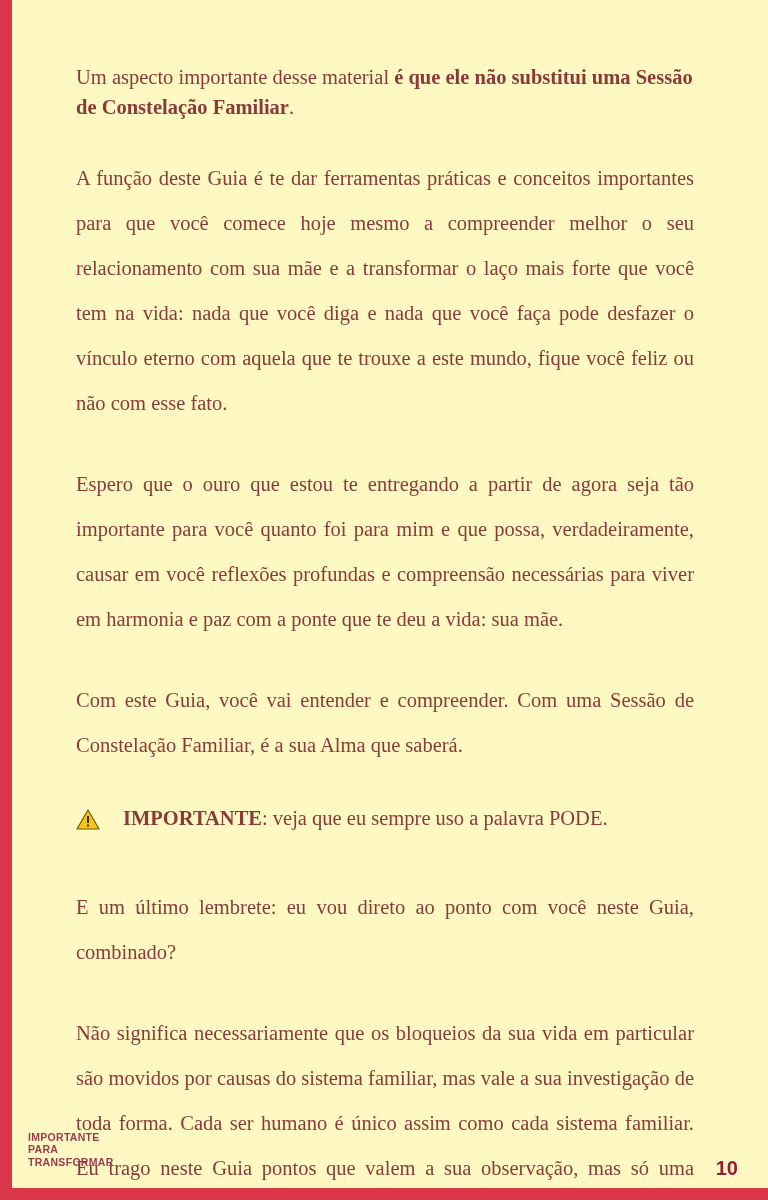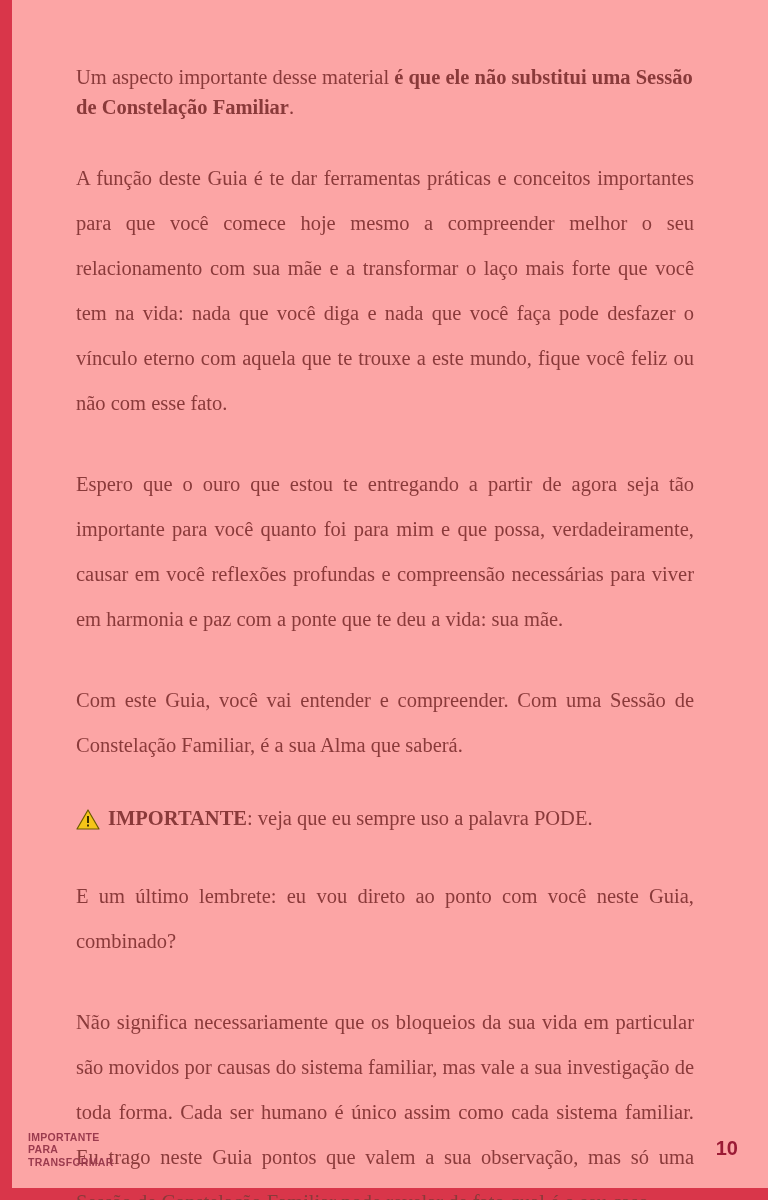--- a/index.html
+++ b/index.html
@@ -10,21 +10,21 @@
     width: 768px;
     height: 1200px;
     background: #fdeaea;
     font-family: "Liberation Serif", serif;
     position: relative;
     overflow: hidden;
   }
   .page {
     position: absolute;
     inset: 0;
-    background: #fca5a5;
+    background: #fef9c3;
   }
   .left-bar {
     position: absolute;
     left: 0;
     top: 0;
     width: 12px;
     height: 1200px;
     background: #d9364a;
   }
   .bottom-bar {
@@ -61,22 +61,22 @@
   .lead b {
     font-weight: bold;
     color: #8a3a3a;
   }
   .gap-lg {
     margin-bottom: 36px;
   }
   .important-line {
     display: flex;
     align-items: flex-end;
-    gap: 8px;
-    margin-bottom: 42px;
+    gap: 23px;
+    margin-bottom: 53px;
     margin-top: 8px;
   }
   .warn-icon {
     display: inline-block;
     width: 24px;
     height: 24px;
     position: relative;
     flex: 0 0 auto;
     margin-top: 4px;
   }
@@ -96,21 +96,21 @@
     color: #9b3b4e;
     font-family: "Liberation Sans", sans-serif;
     font-size: 10.5px;
     font-weight: bold;
     line-height: 12.5px;
     letter-spacing: 0.3px;
   }
   .page-number {
     position: absolute;
     right: 30px;
-    bottom: 40px;
+    bottom: 20px;
     color: #9b1b35;
     font-family: "Liberation Sans", sans-serif;
     font-weight: bold;
     font-size: 20px;
   }
 </style>
 </head>
 <body>
 
 <div class="page">

